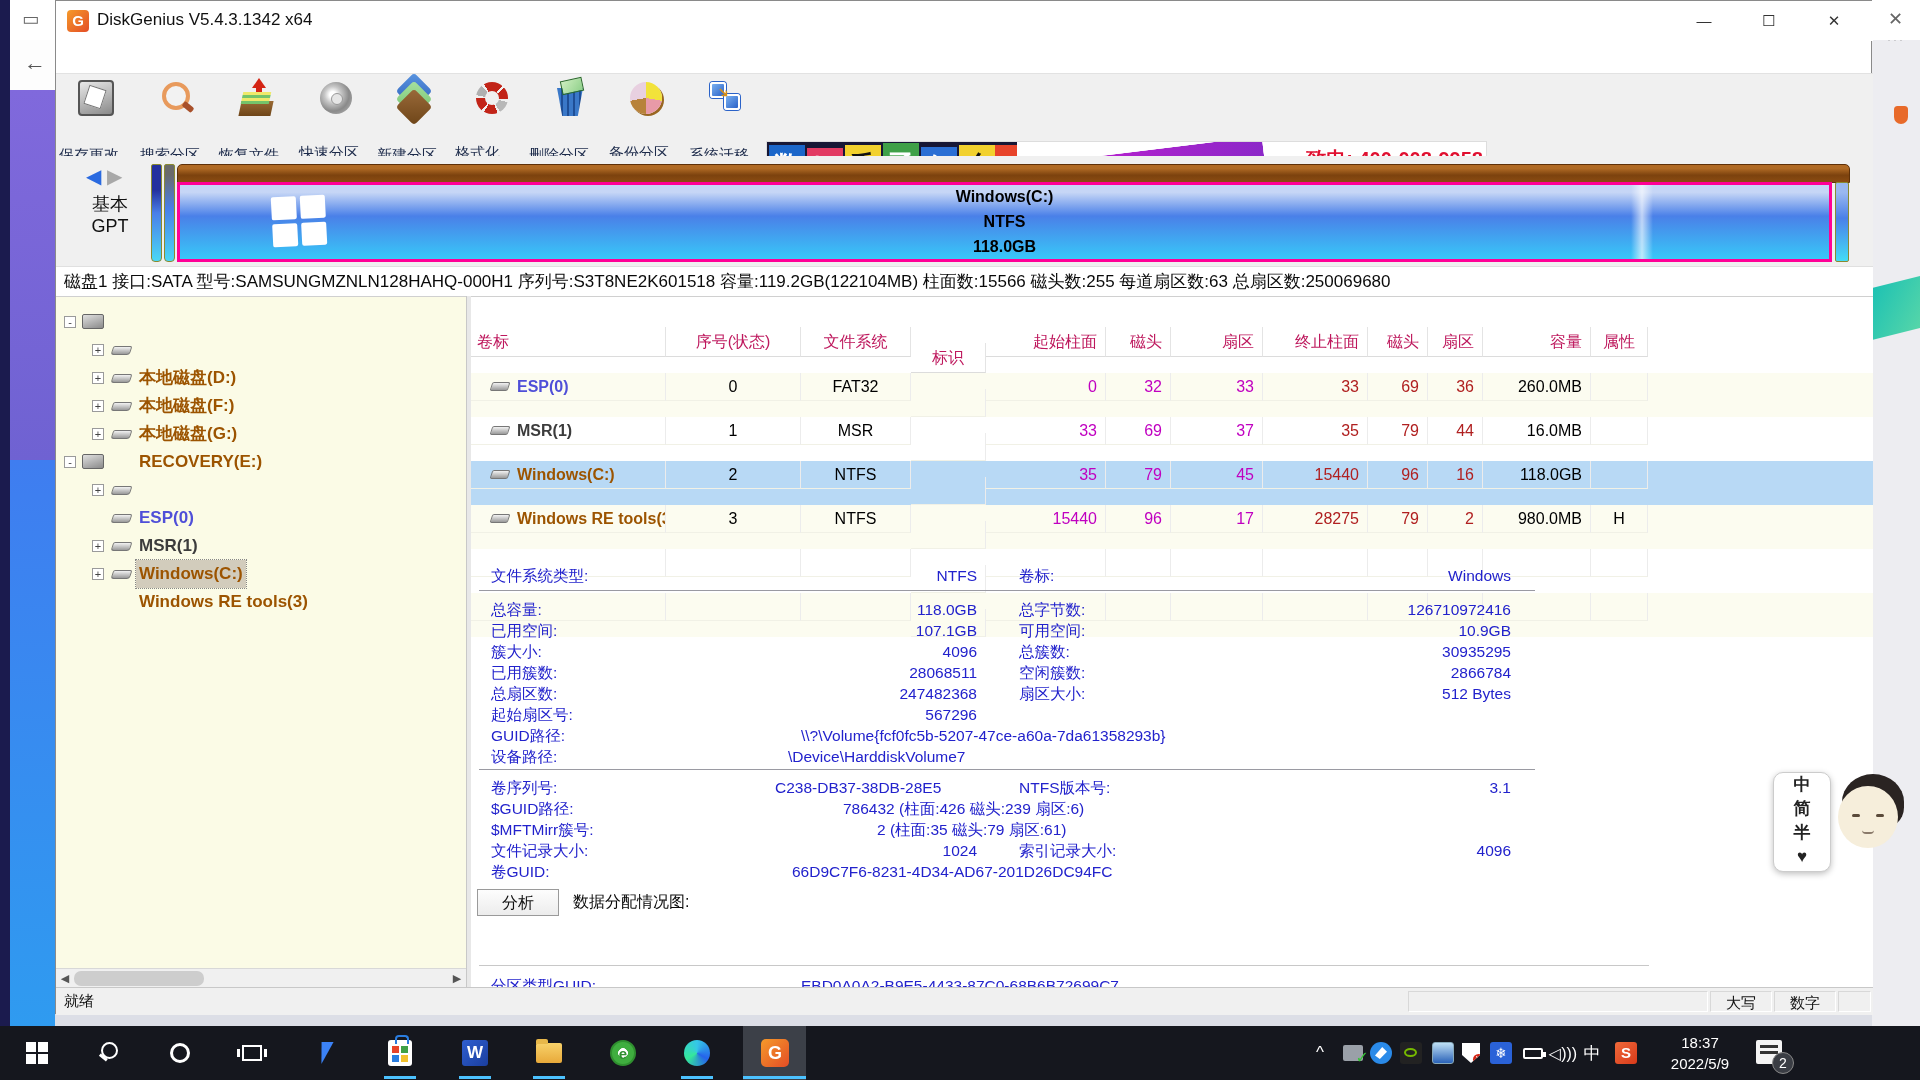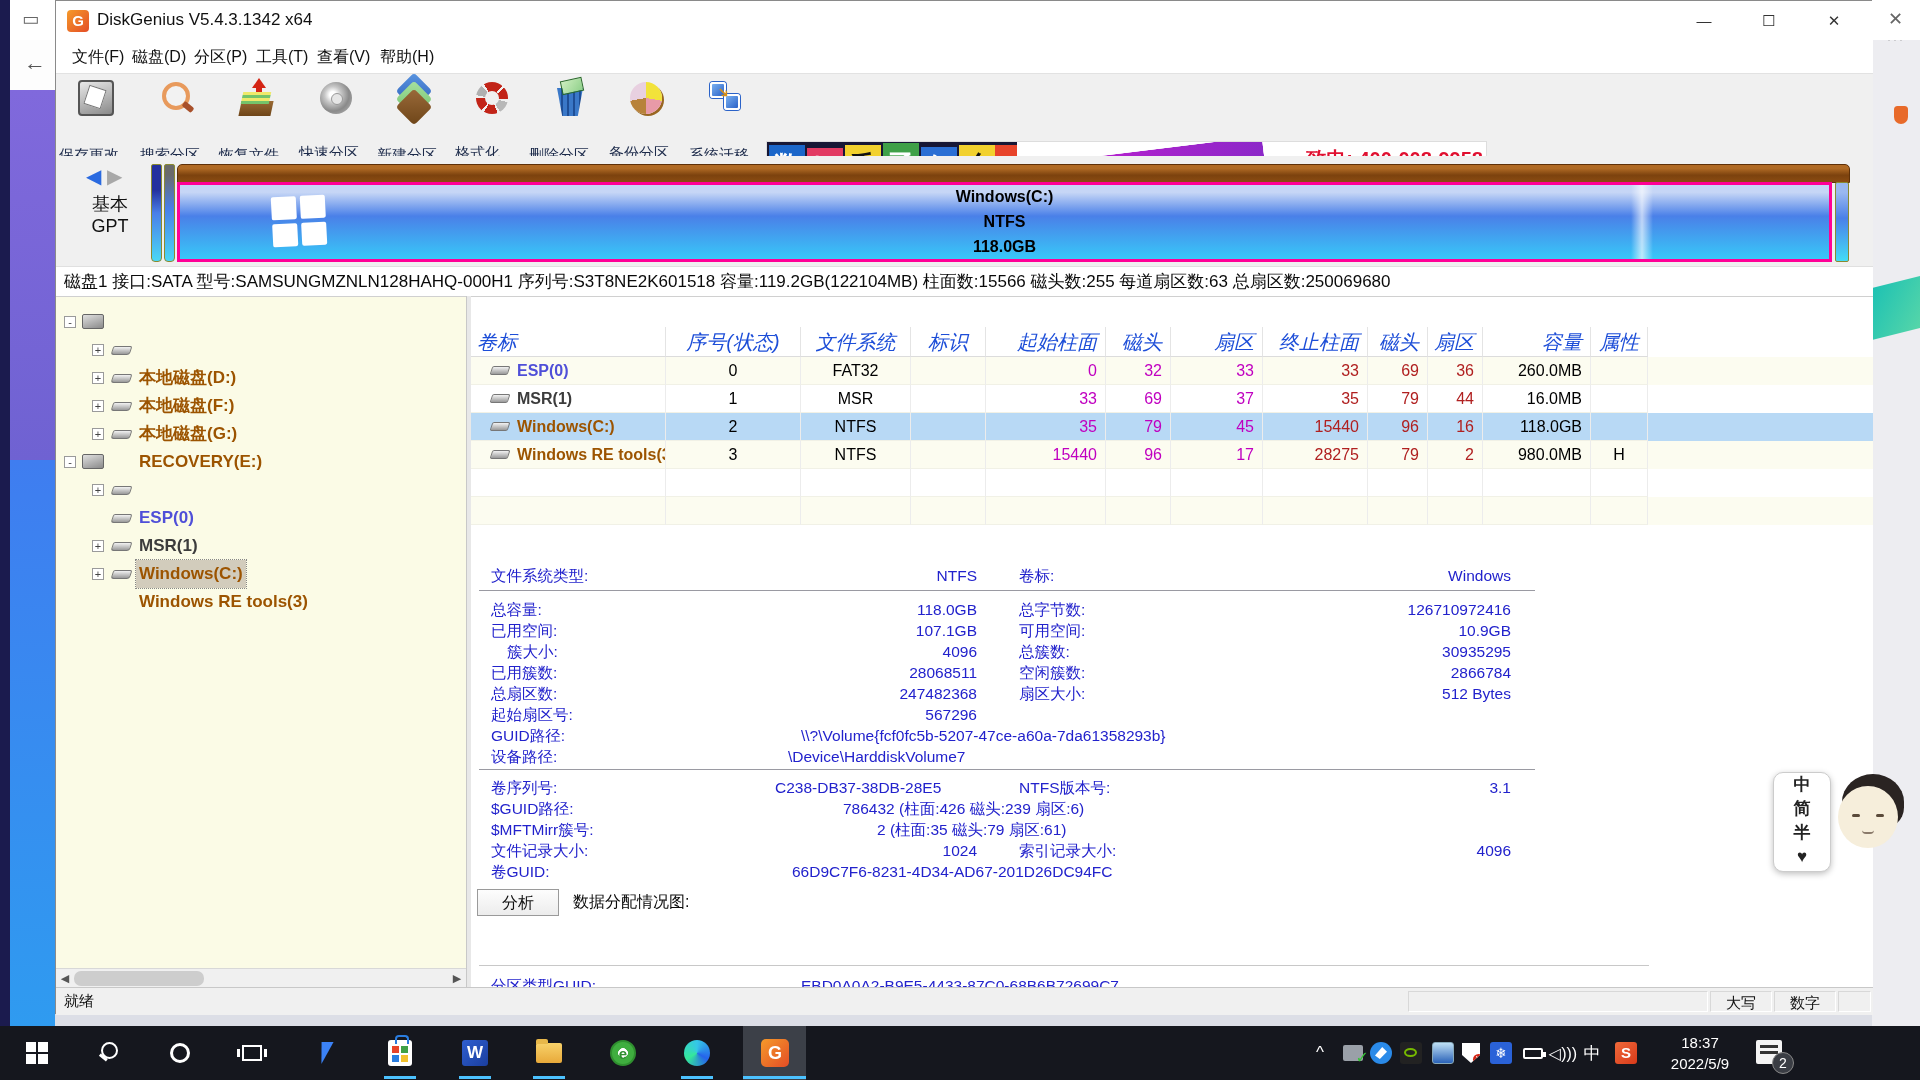--- a/index.html
+++ b/index.html
@@ -110,23 +110,23 @@
 
   
   #rpanel { left:415px; top:295px; width:1402px; height:691px; background:#fff; border-top:1px solid #d0d0d0; overflow:hidden; }
   #tabstrip { left:0; top:0; width:1402px; height:30px; background:#f4f4f4; border-bottom:1px solid #c8c8c8; }
   .tab { top:3px; height:27px; line-height:26px; font-size:16px; color:#111; text-align:center; border:1px solid #c8c8c8; border-bottom:none; background:#ececec; }
   .tab.active { background:#fff; height:28px; top:2px; border-bottom:1px solid #fff; }
 
   
   #ptable { left:0; top:30px; width:1402px; }
   .hrow, .prow { display:flex; }
-  .hcell { height:30px; line-height:30px; font-size:20px; color:#1d4ed8; border-right:1px solid #e4e4e4; border-bottom:1px solid #dcdcdc;font-style:italic; }
+  .hcell { height:30px; line-height:30px; font-size:16px; color:#be185d; border-right:1px solid #e4e4e4; border-bottom:1px solid #dcdcdc; }
   .pcell { height:28px; line-height:28px; font-size:16px; border-right:1px solid #ececec; border-bottom:1px solid #f1f1e6; white-space:nowrap; overflow:hidden; }
-  .w0{width:195px;} .w1{width:135px;} .w2{width:110px;} .w3{width:75px;} .w4{width:120px;} .w5{width:65px;} .w6{width:92px;} .w7{width:105px;} .w8{width:60px;} .w9{width:55px;} .w10{width:108px;} .w11{width:57px;}
+  .w0{width:195px;} .w1{width:135px;} .w2{width:110px;} .w3{width:75px;margin-top:16px;} .w4{width:120px;} .w5{width:65px;} .w6{width:92px;} .w7{width:105px;} .w8{width:60px;} .w9{width:55px;} .w10{width:108px;} .w11{width:57px;}
   .ta-c { text-align:center; } .ta-r { text-align:right; padding-right:8px; } .ta-l { padding-left:6px; }
   .row-cream { background:#fcfcf0; } .row-white { background:#fff; } .row-sel { background:#b8d9f5; }
   .num-start { color:#c000c0; } .num-end { color:#b02020; }
   .pname { font-weight:bold; }
   .picon { display:inline-block; width:18px; height:9px; background:linear-gradient(180deg,#f2f2f2,#9a9a9a); border:1px solid #777; border-radius:2px; transform:skewX(-18deg); margin:0 8px 1px 14px; }
 
   
   .drow { left:0; height:21px; line-height:21px; font-size:15.5px; color:#2222cc; white-space:nowrap; }
   .dlabel { position:absolute;margin-left:12px; }
   .dval { position:absolute; }
@@ -208,28 +208,20 @@
 <div class="abs" id="win">
 
   <div class="abs" id="titlebar">
     <div class="abs" id="app-logo">G</div>
     <div class="abs" id="title-text">DiskGenius V5.4.3.1342 x64</div>
     <div class="abs winbtn" style="left:1625px">—</div>
     <div class="abs winbtn" style="left:1690px">☐</div>
     <div class="abs winbtn" style="left:1755px">✕</div>
   </div>
 
-  <div class="abs" id="menubar">
-    <span class="abs menu-item" style="left:10px">文件(F)</span>
-    <span class="abs menu-item" style="left:70px">磁盘(D)</span>
-    <span class="abs menu-item" style="left:132px">分区(P)</span>
-    <span class="abs menu-item" style="left:194px">工具(T)</span>
-    <span class="abs menu-item" style="left:255px">查看(V)</span>
-    <span class="abs menu-item" style="left:318px">帮助(H)</span>
-  </div>
 
   <div class="abs" id="toolbar">
     <div class="abs tool" style="left:0px">
       <div class="ticon i-save"></div>
       <div class="tlabel">保存更改</div>
     </div>
     <div class="abs tool" style="left:81px">
       <div class="ticon i-search"></div>
       <div class="tlabel">搜索分区</div>
     </div>
@@ -490,21 +482,21 @@
       <span class="dlabel" style="left:536px">总字节数:</span>
       <span class="dval" style="left:700px;width:340px;text-align:right">126710972416</span>
     </div>
     <div class="abs drow" style="top:323px">
       <span class="dlabel" style="left:8px">已用空间:</span>
       <span class="dval" style="left:150px;width:356px;text-align:right">107.1GB</span>
       <span class="dlabel" style="left:536px">可用空间:</span>
       <span class="dval" style="left:700px;width:340px;text-align:right">10.9GB</span>
     </div>
     <div class="abs drow" style="top:344px">
-      <span class="dlabel" style="left:24px">簇大小:</span>
+      <span class="dlabel" style="left:8px">簇大小:</span>
       <span class="dval" style="left:150px;width:356px;text-align:right">4096</span>
       <span class="dlabel" style="left:536px">总簇数:</span>
       <span class="dval" style="left:700px;width:340px;text-align:right">30935295</span>
     </div>
     <div class="abs drow" style="top:365px">
       <span class="dlabel" style="left:8px">已用簇数:</span>
       <span class="dval" style="left:150px;width:356px;text-align:right">28068511</span>
       <span class="dlabel" style="left:536px">空闲簇数:</span>
       <span class="dval" style="left:700px;width:340px;text-align:right">2866784</span>
     </div>

